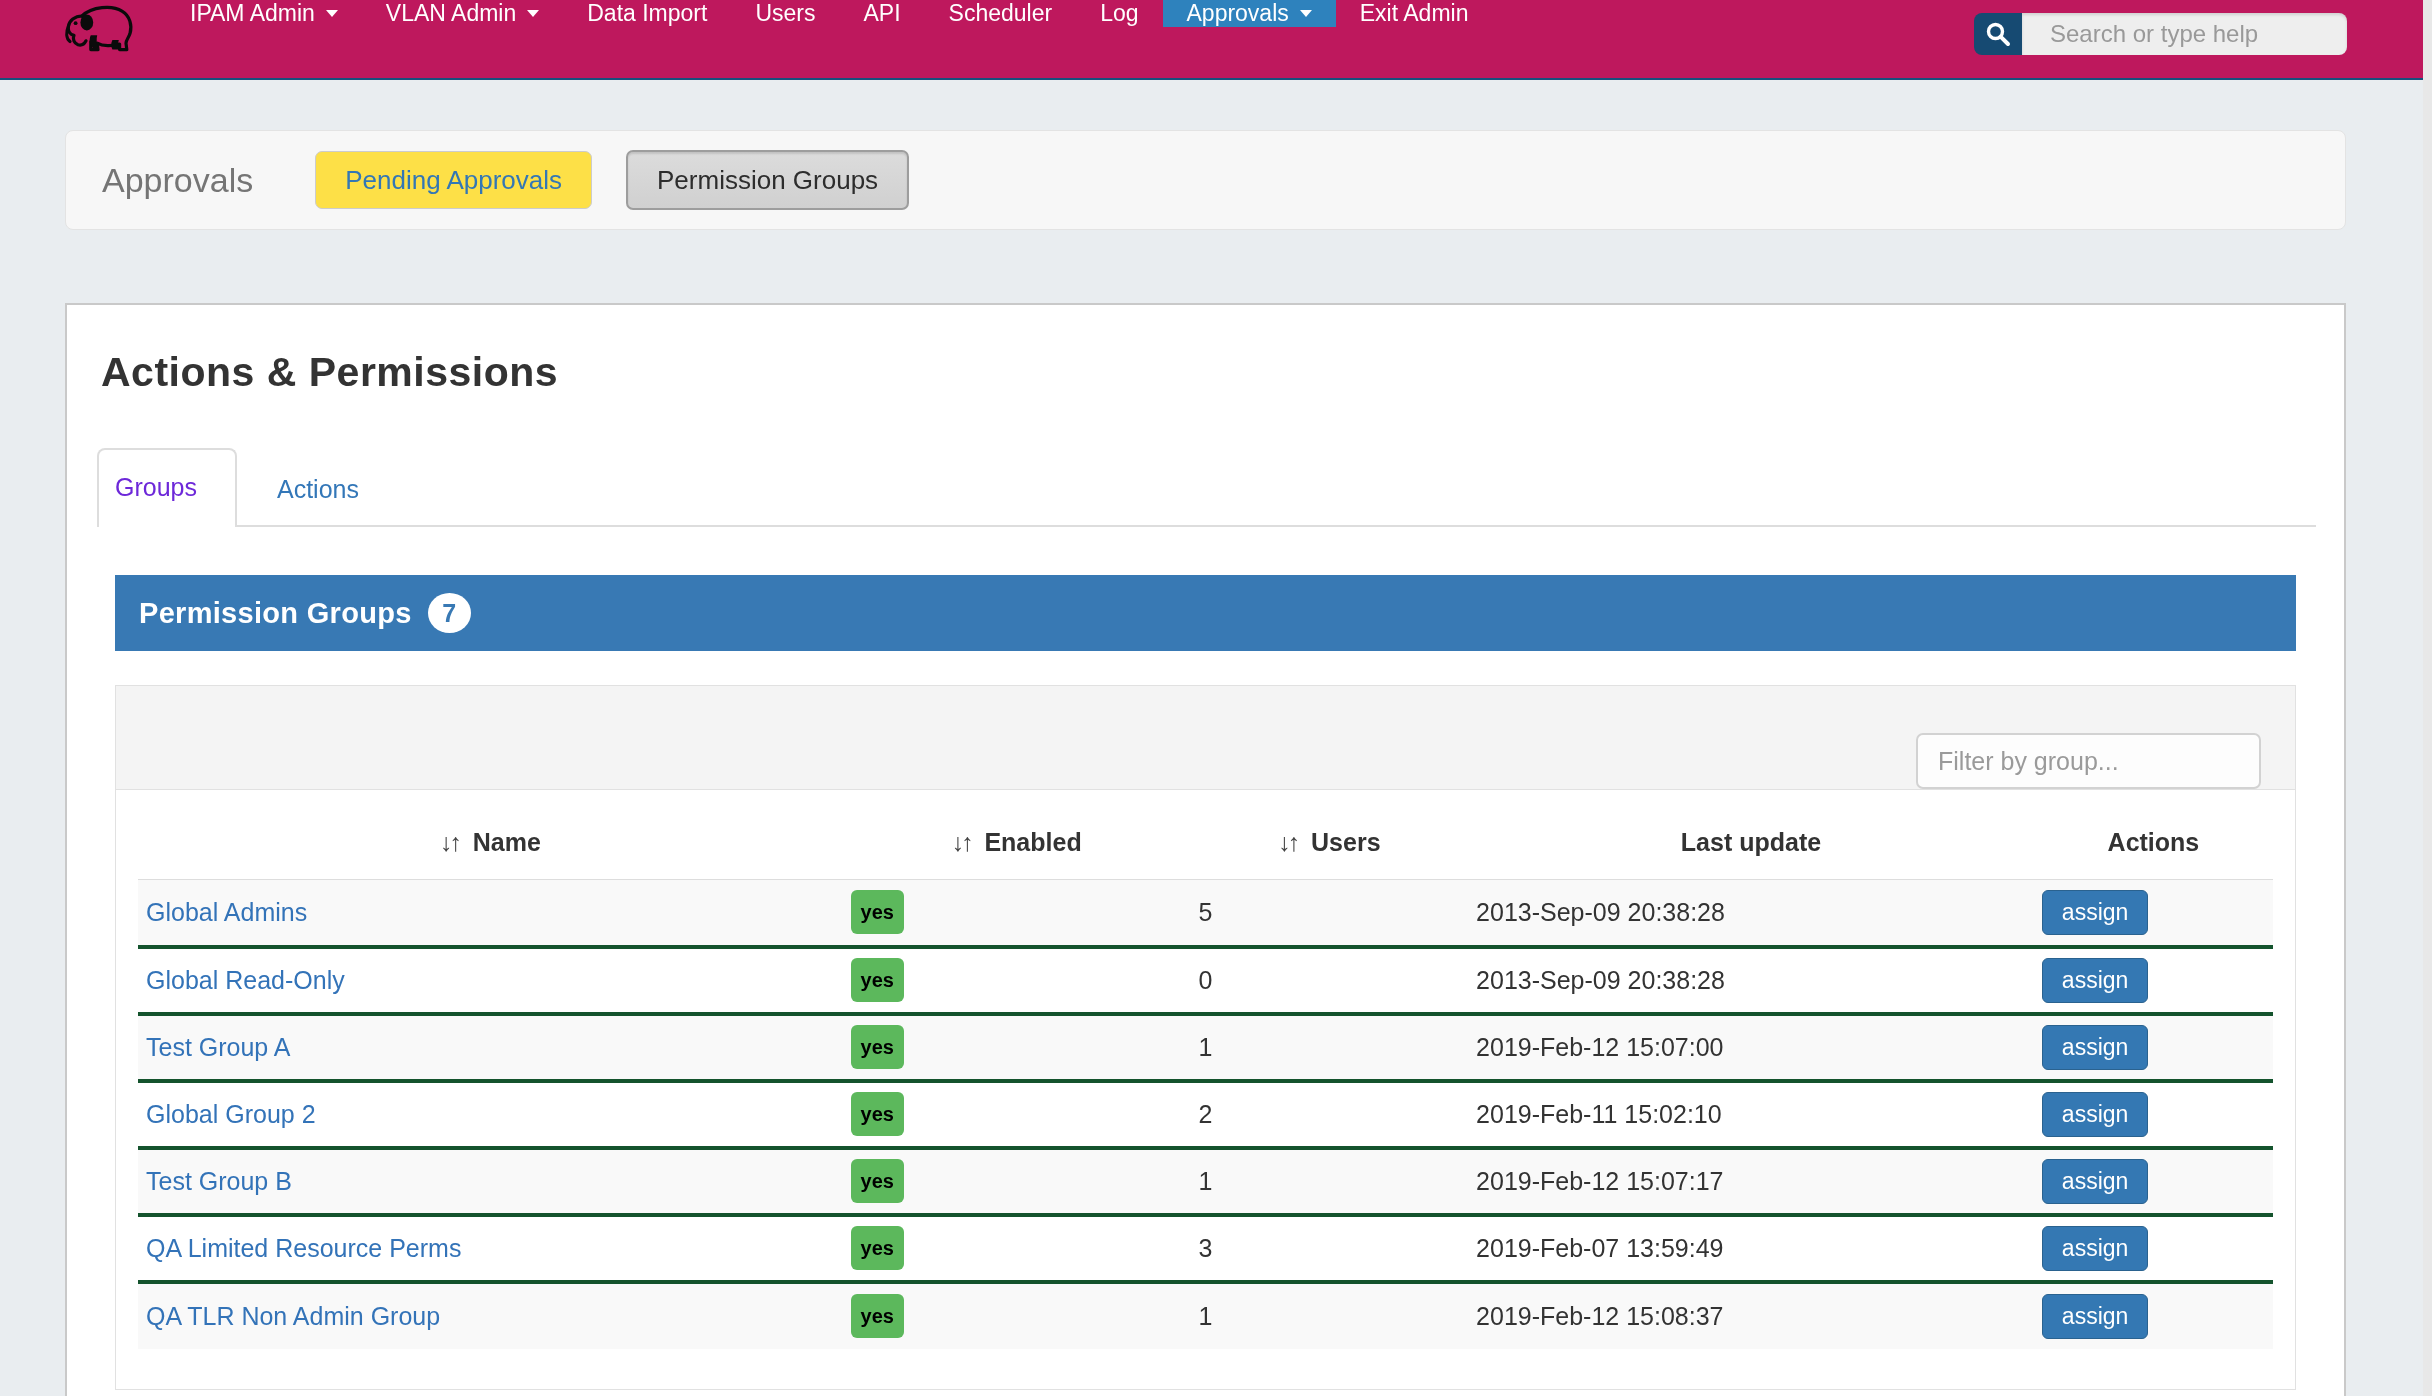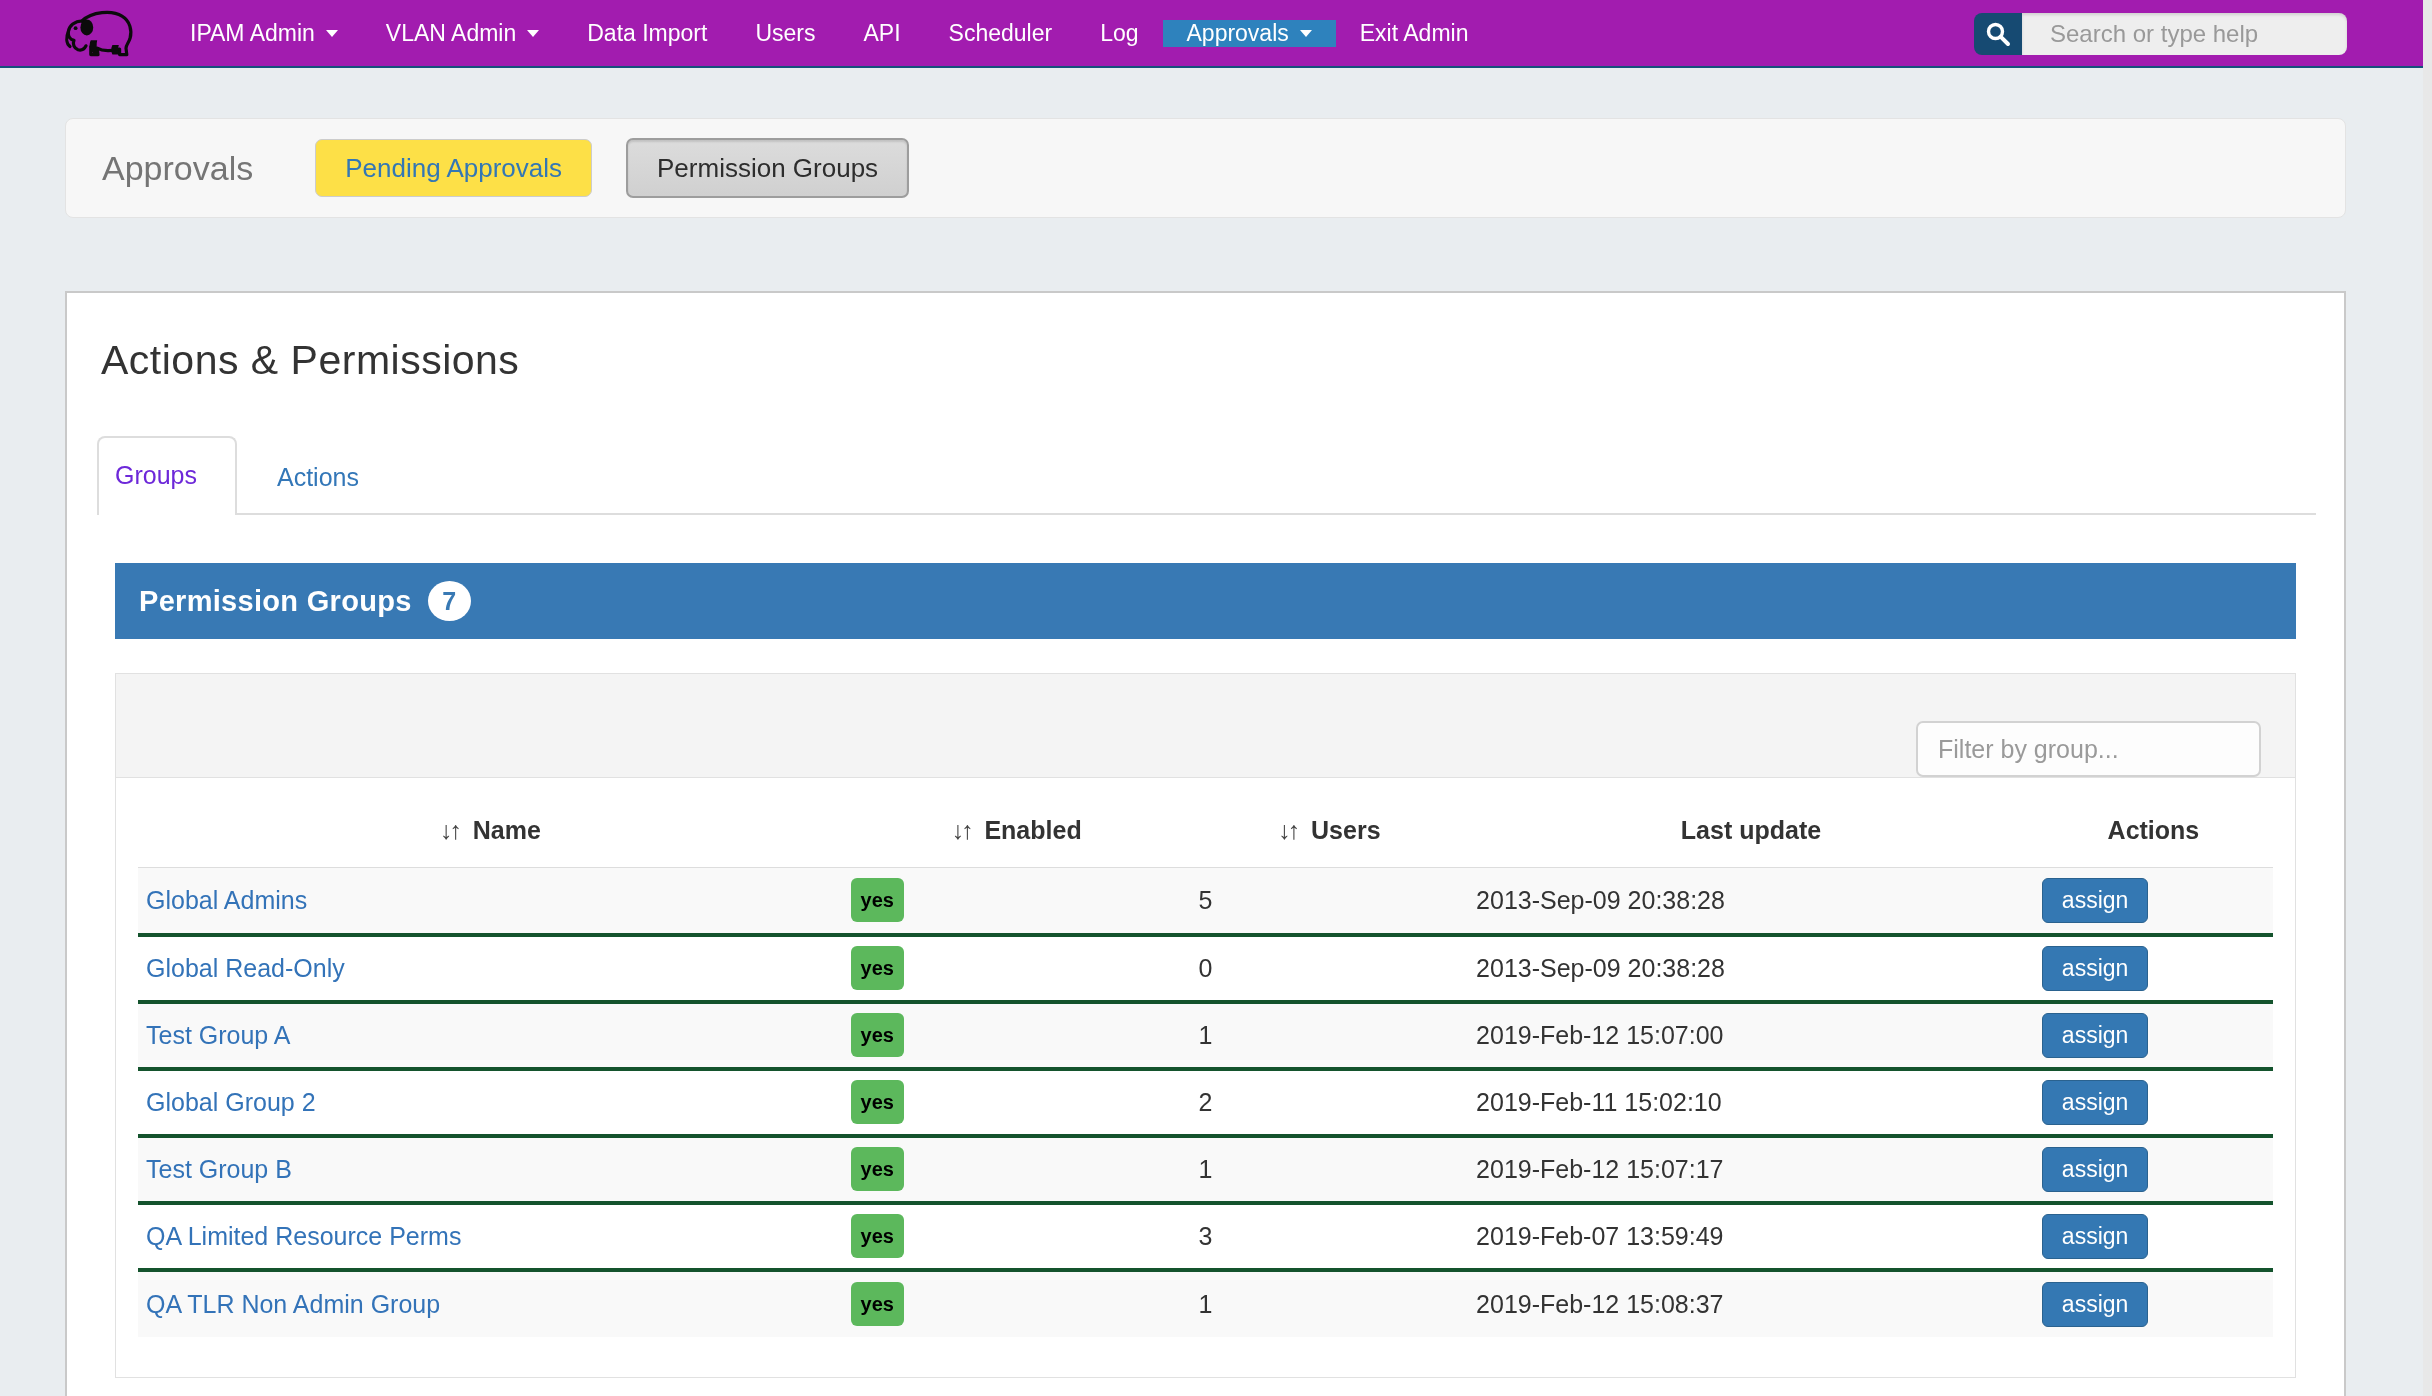--- a/index.html
+++ b/index.html
@@ -4,22 +4,22 @@
 <style>
   * { box-sizing: border-box; margin: 0; padding: 0; }
   html, body { width: 2432px; height: 1396px; overflow: hidden; }
   body {
     font-family: "Liberation Sans", "DejaVu Sans", sans-serif;
     background: #e9edf0;
   }
 
   
   .navbar {
-    height: 68px; background: #a21caf; border-bottom: 2px solid #17507c;
-    display: flex; align-items: center; position: relative;
+    height: 80px; background: #be185d; border-bottom: 2px solid #17507c;
+    display: flex; align-items: flex-start; position: relative;
   }
   .brand { display: flex; align-items: center; padding: 0 28px 0 58px; }
   .brand svg { width: 80px; height: 56px; }
   .nav-items { display: flex; list-style: none; align-items: stretch; }
   .nav-item {
     display: flex; align-items: center; padding: 0 24px;
     color: #ffffff; font-size: 23px; cursor: pointer; white-space: nowrap;
   }
   .nav-item.active { background: #2e82bd; }
   .caret {
@@ -62,21 +62,21 @@
     background: linear-gradient(#dcdcdc, #d0d0d0);
     border: 2px solid #9d9d9d; color: #2d2d2d;
     box-shadow: inset 0 2px 2px rgba(0,0,0,.12);
   }
 
   
   .main-panel {
     margin: 73px 0 0 65px; width: 2281px; min-height: 1110px;
     background: #ffffff; border: 2px solid #c9c9c9;
   }
-  .section-title { font-size: 41px; font-weight: normal; color: #333; margin: 44px 0 0 34px; letter-spacing: .5px; }
+  .section-title { font-size: 41px; font-weight: bold; color: #333; margin: 44px 0 0 34px; letter-spacing: .5px; }
 
   .tabs { margin: 52px 28px 0 30px; border-bottom: 2px solid #ddd; display: flex; list-style: none; }
   .tab {
     font-size: 25px; padding: 23px 38px; cursor: pointer; margin-bottom: -2px;
     border: 2px solid transparent; border-bottom: none; border-radius: 8px 8px 0 0;
   }
   .tab.active { color: #6d28d9; background: #fff; border-color: #ddd; padding-bottom: 25px; padding-left: 16px; }
   .tab.inactive { color: #3377b8; padding-top: 25px; }
 
   .tab-content { padding: 48px 48px 0 48px; }

